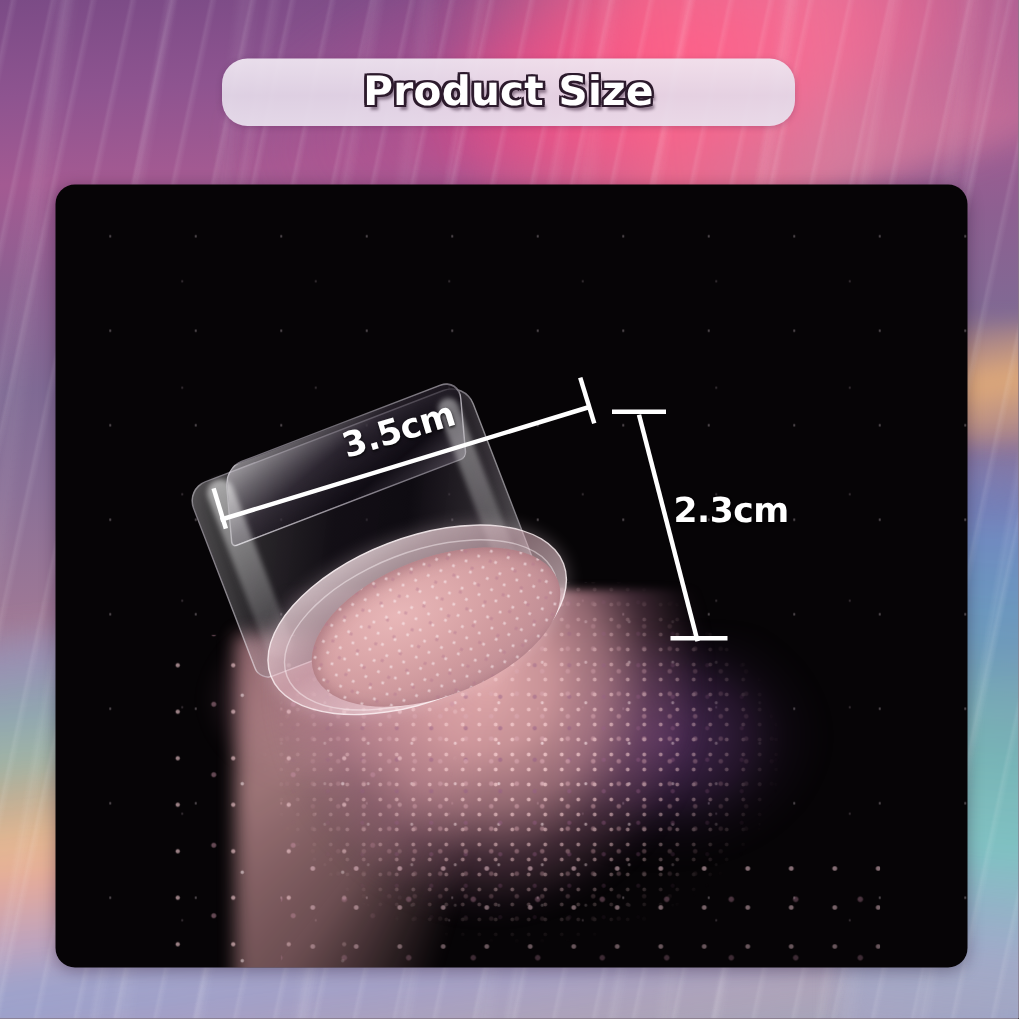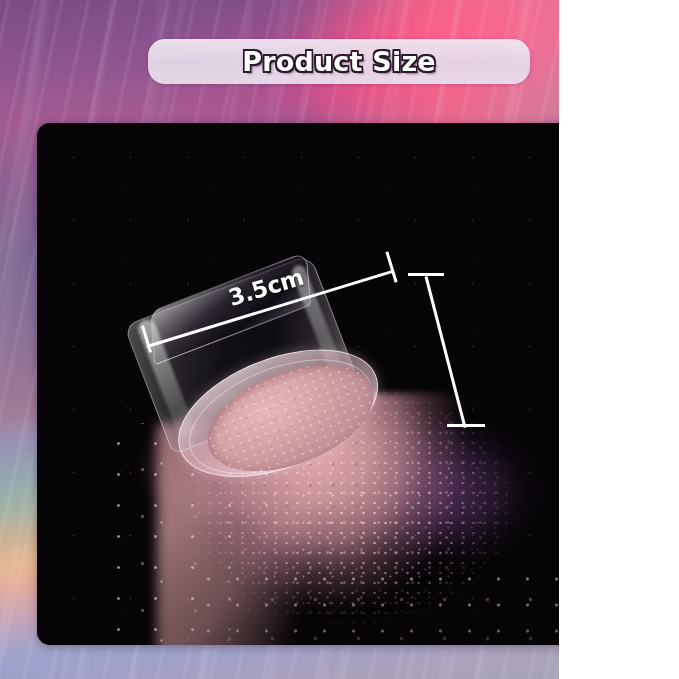--- a/index.html
+++ b/index.html
@@ -5,21 +5,21 @@
   * { margin:0; padding:0; box-sizing:border-box; }
 
   html, body {
     width:679px; height:679px;
     overflow:hidden;
     font-family:"Liberation Sans", sans-serif;
   }
 
   #stage {
     position:relative;
-    width:559px; height:679px;
+    width:679px; height:679px;
     overflow:hidden;
     background:#8a5d8e;
   }
 
   
   .bg-base {
     position:absolute; inset:0;
     background:
       linear-gradient(176deg,
         #7b4b86 0%,
@@ -449,15 +449,16 @@
     </div>
 
     <div class="dim-line" id="dim-width-line"></div>
     <div class="dim-cap" id="dim-width-cap-a"></div>
     <div class="dim-cap" id="dim-width-cap-b"></div>
     <div class="dim-label" id="dim-width-label">3.5cm</div>
 
     <div class="dim-line" id="dim-height-line"></div>
     <div class="dim-cap" id="dim-height-cap-a"></div>
     <div class="dim-cap" id="dim-height-cap-b"></div>
+    <div class="dim-label" id="dim-height-label">2.3cm</div>
 
   </div>
 </div>
 
 </body></html>

